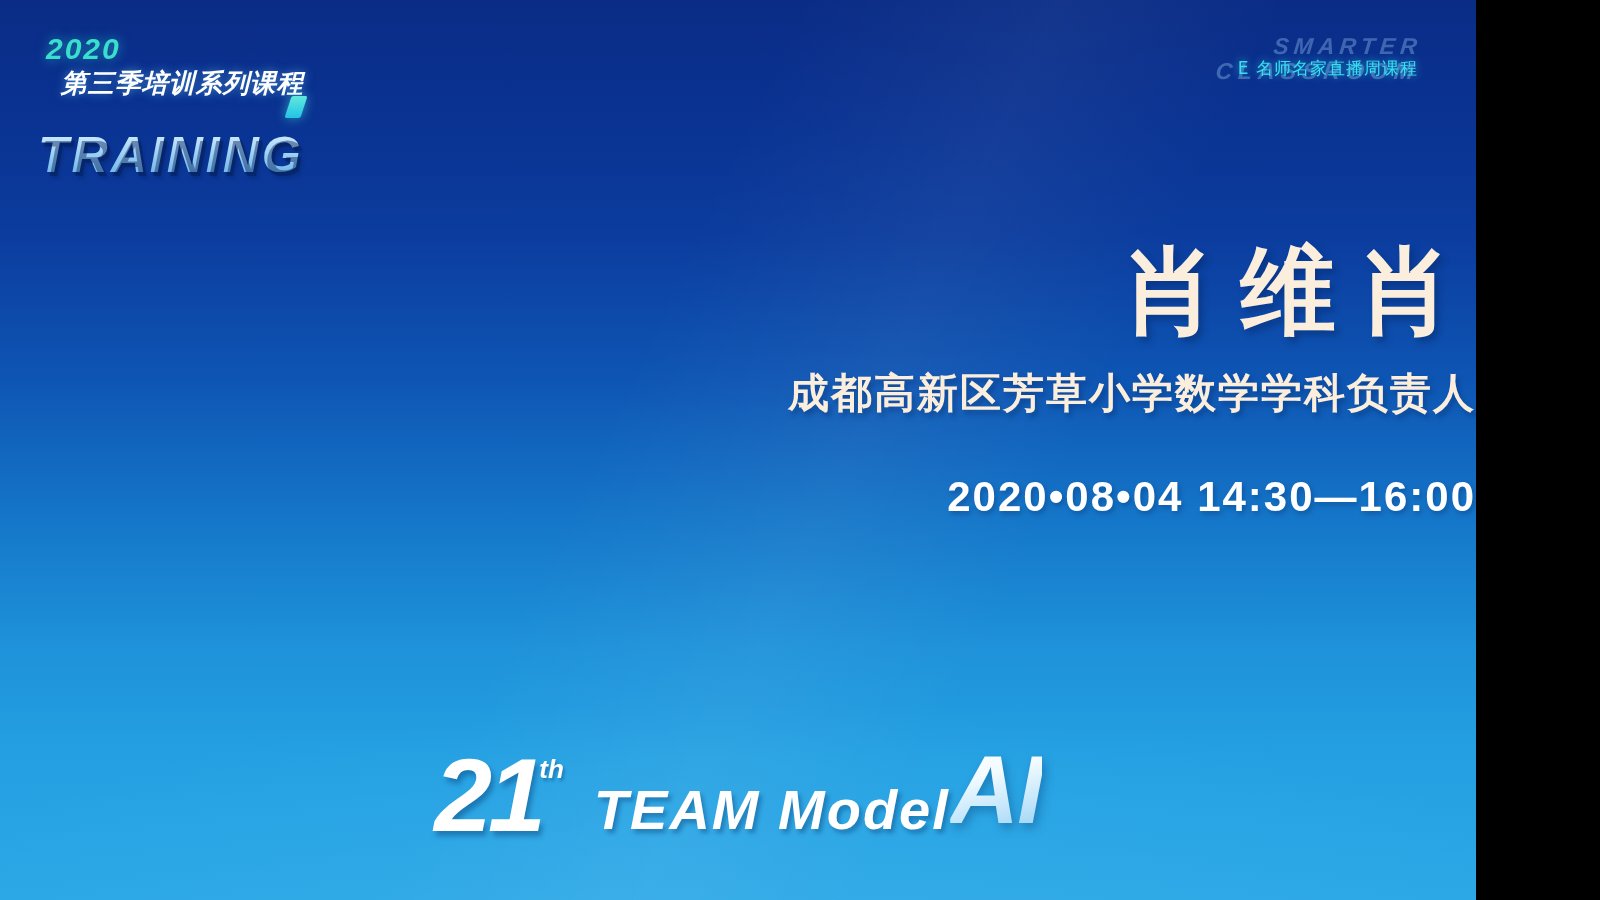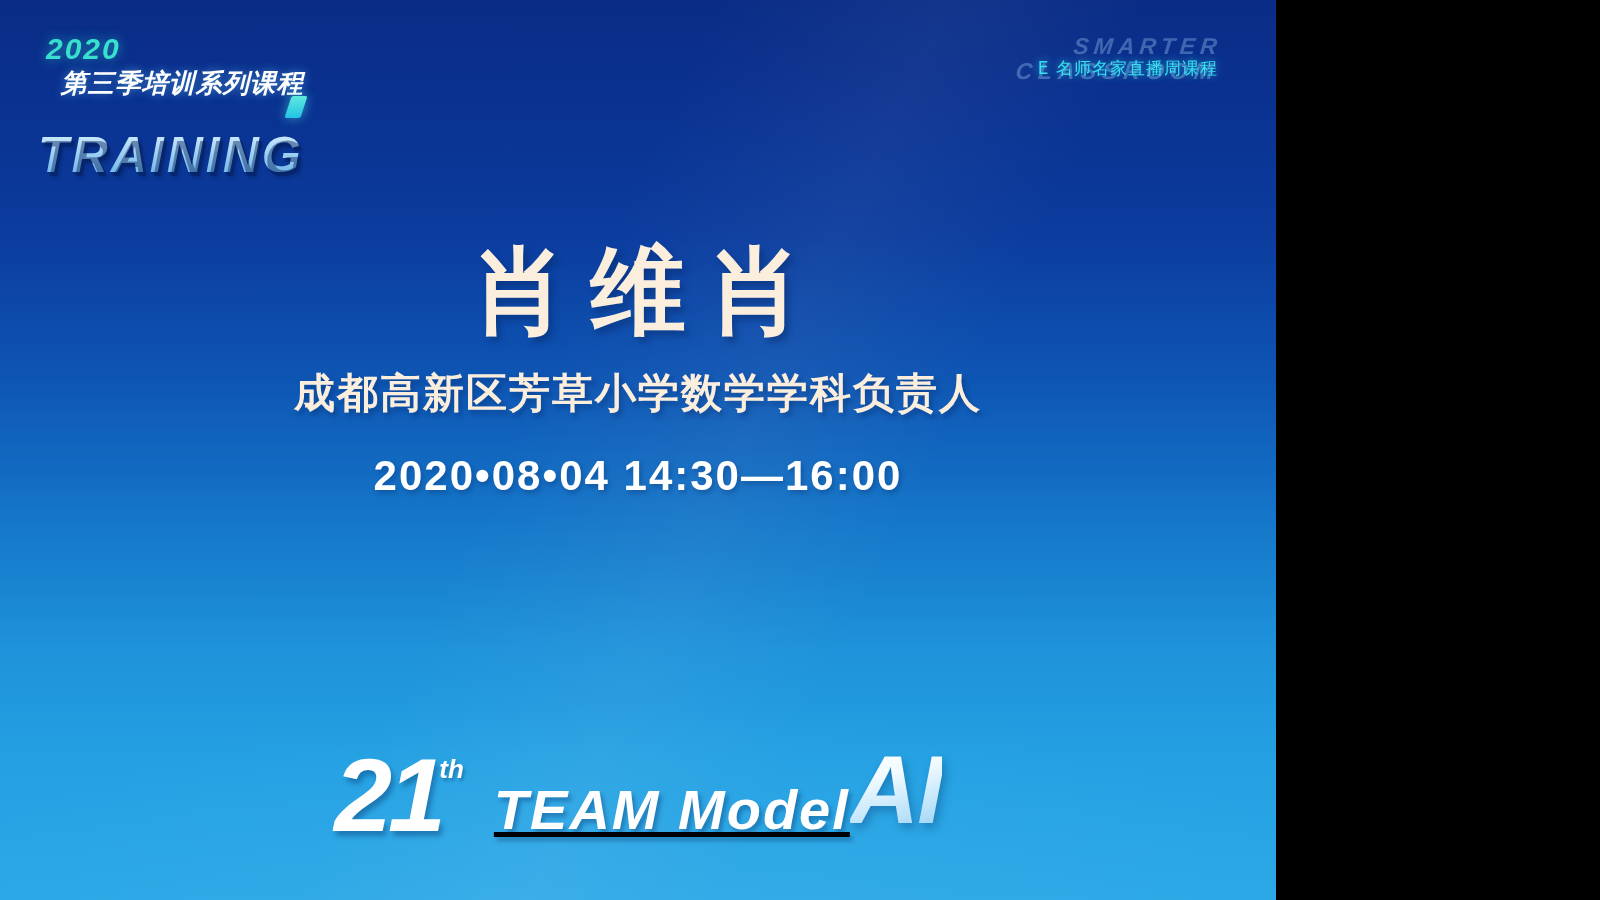--- a/index.html
+++ b/index.html
@@ -3,21 +3,21 @@
 <meta charset="utf-8">
 <title>Webinar Title Card</title>
 <style>
   html, body {
     margin: 0;
     padding: 0;
     background: #000;
   }
   .stage {
     position: relative;
-    width: 1276px;
+    width: 1476px;
     height: 900px;
     overflow: hidden;
     font-family: "Liberation Sans", "DejaVu Sans", sans-serif;
     background:
       radial-gradient(ellipse 120% 70% at 50% 120%, rgba(70,180,235,0.55) 0%, rgba(70,180,235,0) 60%),
       linear-gradient(180deg,
          #0a2c86 0%,
          #0a3291 12%,
          #0b3c9e 26%,
          #0e55b3 42%,
@@ -126,21 +126,21 @@
     font-family: "DejaVu Sans", "Liberation Sans", sans-serif;
     white-space: nowrap;
   }
 
   
   .center {
     position: absolute;
     left: 0;
     right: 0;
     top: 236px;
-    text-align: center;
+    text-align: right;
   }
   .speaker-name {
     font-family: "DejaVu Serif", "Liberation Serif", serif;
     font-size: 96px;
     font-weight: 700;
     letter-spacing: 22px;
     text-indent: 22px;
     color: #fbeedd;
     text-shadow: 4px 5px 6px rgba(6,40,100,0.45);
     line-height: 1.15;
@@ -157,21 +157,21 @@
   .talk-title {
     margin-top: 12px;
     font-family: "DejaVu Sans", "Liberation Sans", sans-serif;
     font-size: 50px;
     font-weight: 700;
     letter-spacing: 1px;
     color: #fbeedd;
     text-shadow: 3px 4px 5px rgba(6,40,100,0.4);
   }
   .schedule {
-    margin-top: 31px;
+    margin-top: 52px;
     font-family: "Liberation Sans", "DejaVu Sans", sans-serif;
     font-size: 42px;
     font-weight: 700;
     letter-spacing: 2px;
     color: #ffffff;
     text-shadow: 2px 3px 5px rgba(6,40,100,0.35);
   }
 
   
   .brandmark {
@@ -201,21 +201,20 @@
     font-size: 26px;
     font-style: italic;
     font-weight: 700;
     color: #ffffff;
     letter-spacing: 0;
     text-shadow: 2px 3px 3px rgba(6,55,110,0.35);
   }
   .bm-text {
     margin-left: 46px;
     line-height: 1;
-    text-decoration: underline;
   }
   .bm-team {
     font-size: 56px;
     font-weight: 700;
     font-style: italic;
     color: #ffffff;
     letter-spacing: 2px;
     text-shadow: 3px 4px 4px rgba(6,55,110,0.38);
   }
   .bm-anniv-row {

